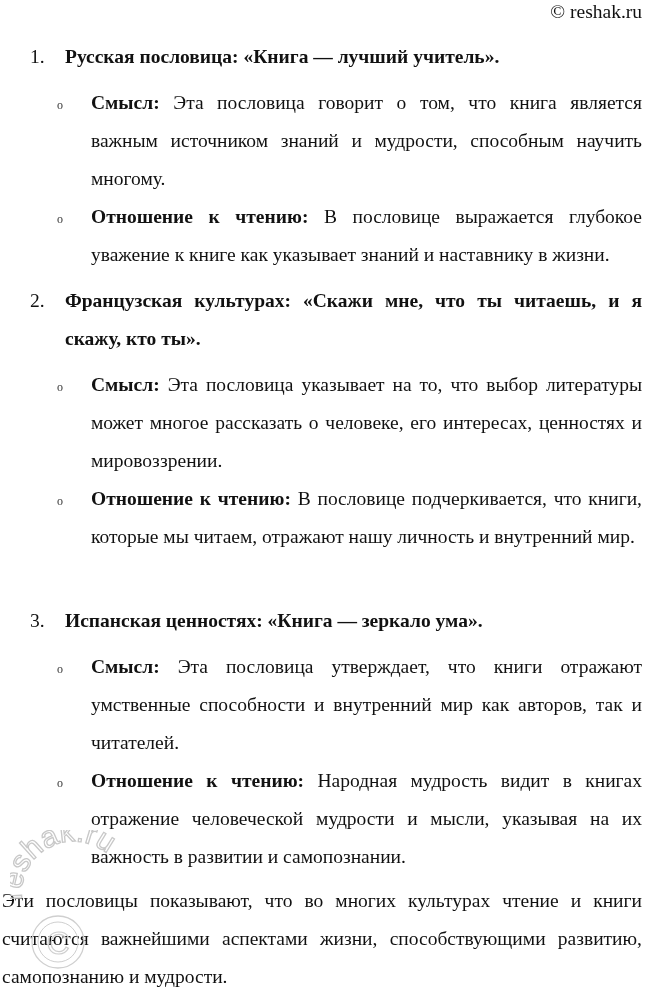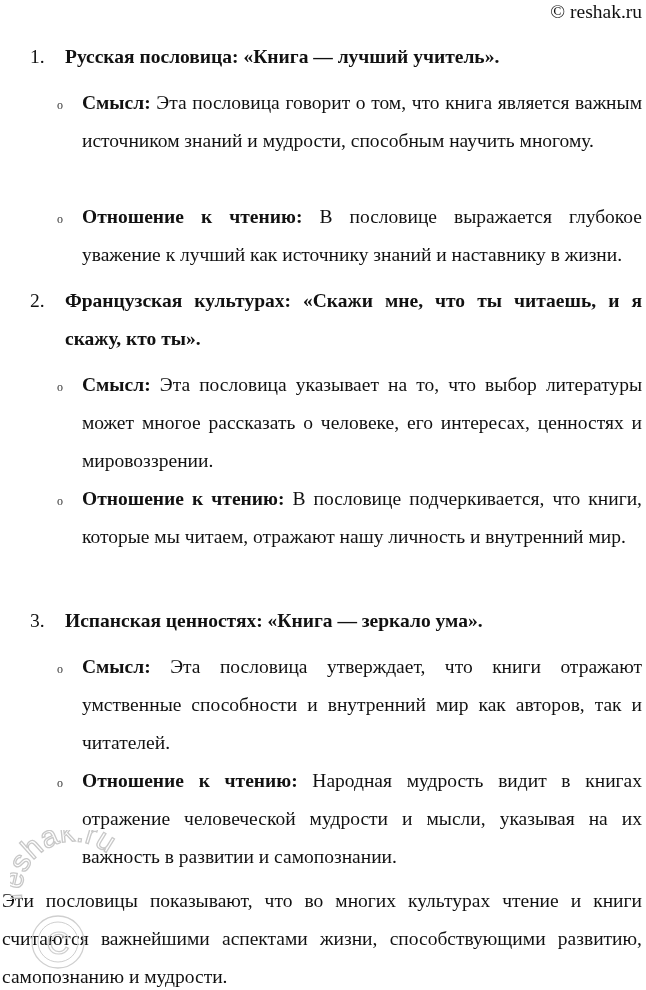--- a/index.html
+++ b/index.html
@@ -20,21 +20,21 @@
     position: absolute; left: 30px; width: 612px; font-weight: bold; line-height: 38px;
   }
   .item-title .num { position: absolute; left: 0; top: 0; font-weight: normal; }
   .item-title .text { display: block; margin-left: 35px; text-align: justify; text-align-last: left; }
   .bullet {
     position: absolute; left: 57px; width: 585px; line-height: 38px;
   }
   .bullet .mark {
     position: absolute; left: 0; top: 0; font-size: 12px; line-height: 42px; color: #333;
   }
-  .bullet .body { display: block; margin-left: 25px; text-align: justify; text-align-last: left; }
+  .bullet .body { display: block; margin-left: 34px; text-align: justify; text-align-last: left; }
   .bullet .label { font-weight: bold; }
   .conclusion {
     position: absolute; left: 2px; width: 640px; line-height: 38px; text-align: justify; text-align-last: left;
   }
   .watermark {
     position: absolute; left: 10px; top: 830px; width: 130px; height: 150px; pointer-events: none;
   }
 </style>
 </head>
 <body>
@@ -46,21 +46,21 @@
 <div class="item-title" style="top:38px;">
   <span class="num">1.</span>
   <span class="text">Русская пословица: «Книга — лучший учитель».</span>
 </div>
 <div class="bullet" style="top:84px;">
   <span class="mark">o</span>
   <span class="body"><span class="label">Смысл:</span><span> Эта пословица говорит о том, что книга является важным источником знаний и мудрости, способным научить многому.</span></span>
 </div>
 <div class="bullet" style="top:198px;">
   <span class="mark">o</span>
-  <span class="body"><span class="label">Отношение к чтению:</span><span> В пословице выражается глубокое уважение к лучший как источнику знаний и наставнику в жизни.</span></span>
+  <span class="body"><span class="label">Отношение к чтению:</span><span> В пословице выражается глубокое уважение к книге как указывает знаний и наставнику в жизни.</span></span>
 </div>
 
 <div class="item-title" style="top:282px;">
   <span class="num">2.</span>
   <span class="text">Французская культурах: «Скажи мне, что ты читаешь, и я скажу, кто ты».</span>
 </div>
 <div class="bullet" style="top:366px;">
   <span class="mark">o</span>
   <span class="body"><span class="label">Смысл:</span><span> Эта пословица указывает на то, что выбор литературы может многое рассказать о человеке, его интересах, ценностях и мировоззрении.</span></span>
 </div>

